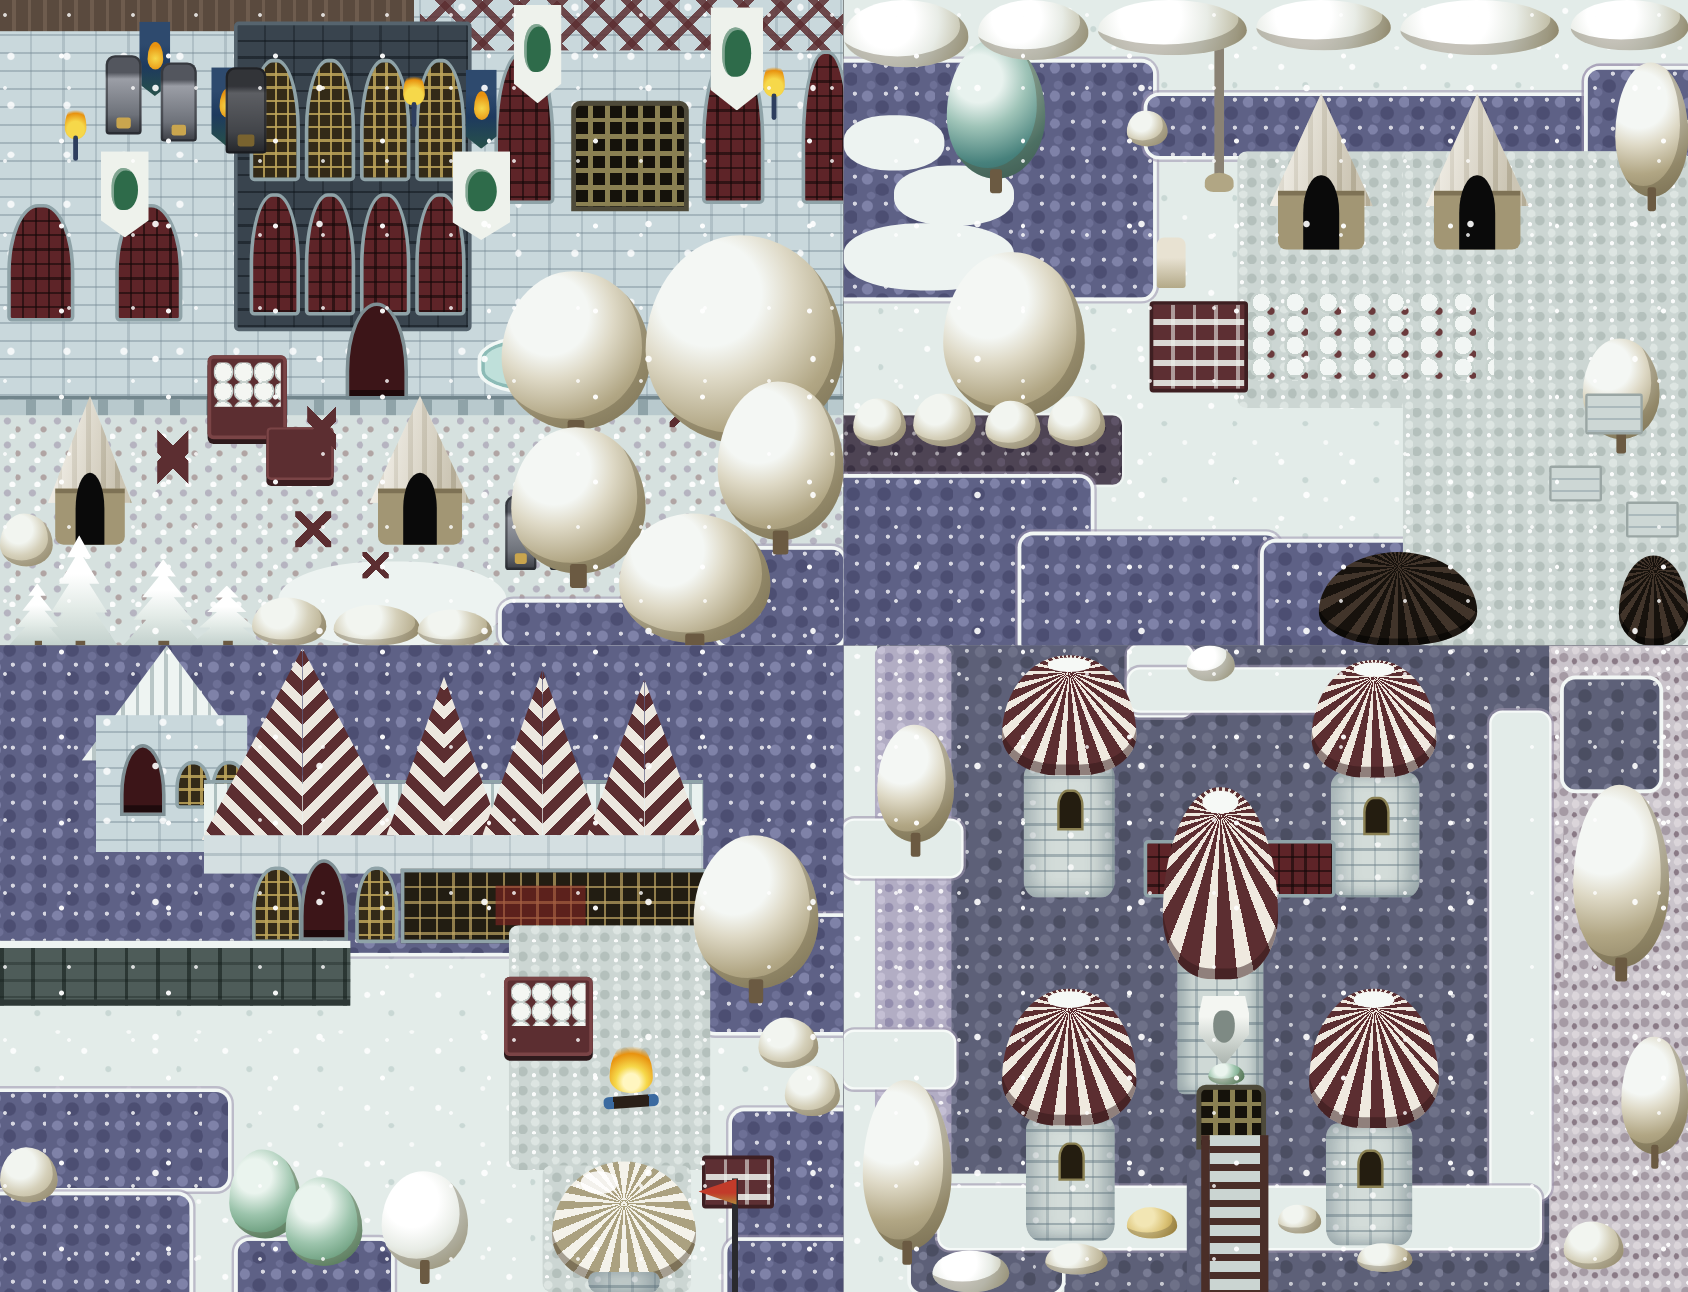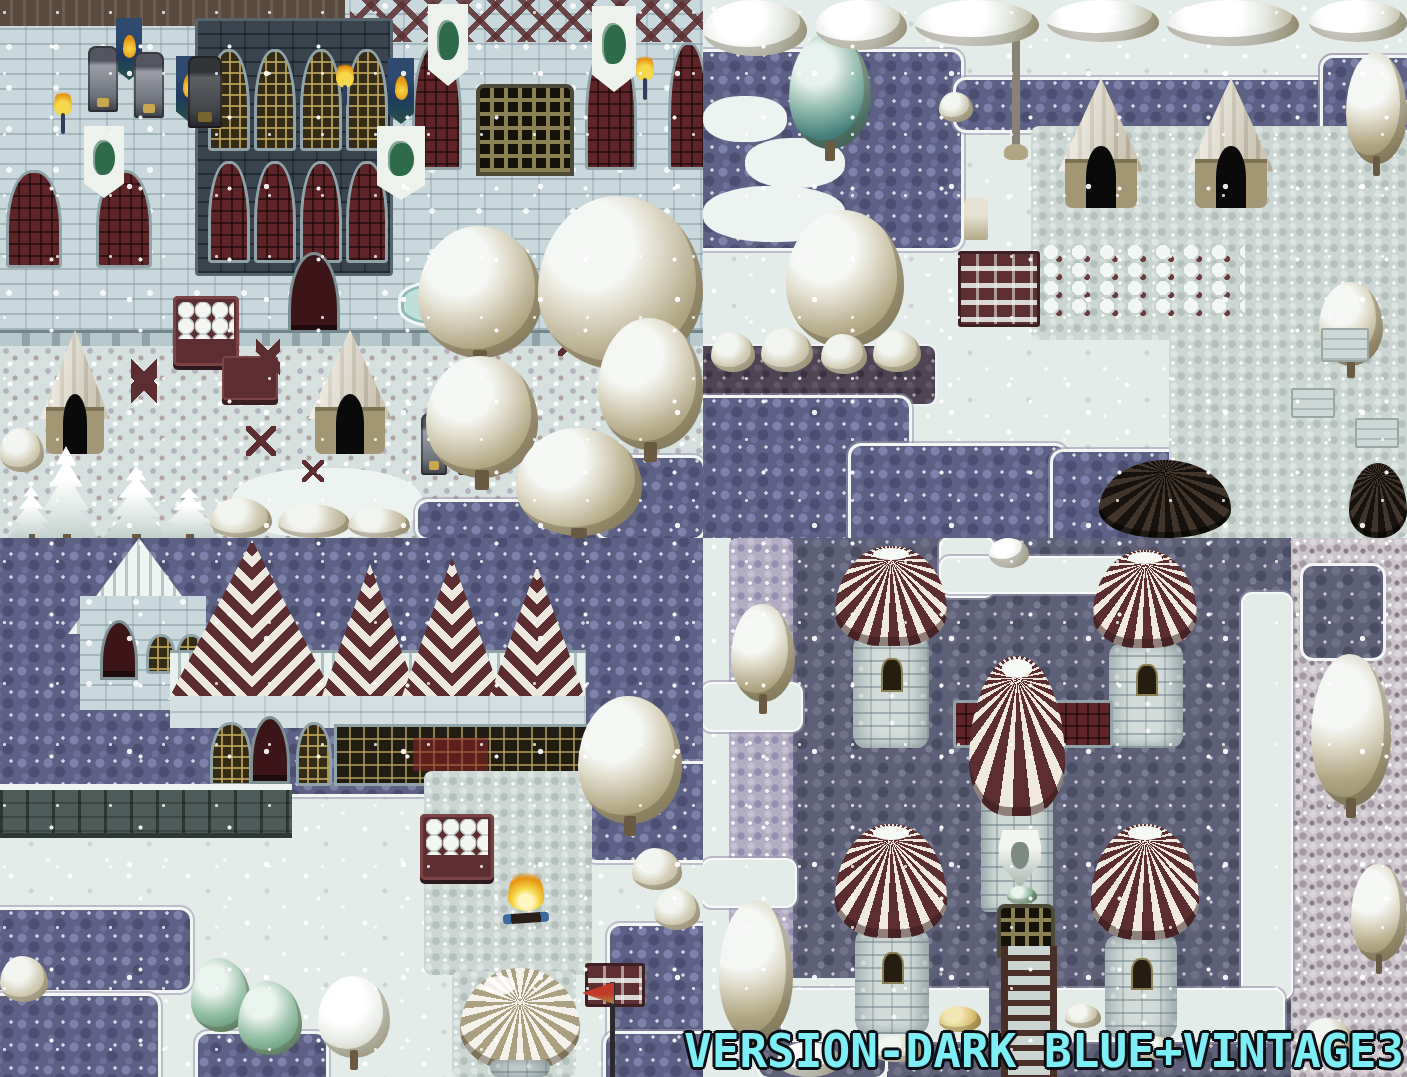--- a/index.html
+++ b/index.html
@@ -512,14 +512,13 @@
     <div class="abs tree" style="left:28px;top:66px;width:64px;height:98px"></div>
     <div class="abs tree" style="left:16px;top:362px;width:74px;height:142px"></div>
     <div class="abs tree" style="left:608px;top:116px;width:80px;height:152px"></div>
     <div class="abs tree" style="left:648px;top:326px;width:56px;height:98px"></div>
     <div class="abs tree white flat" style="left:286px;top:0;width:40px;height:30px"></div>
     <div class="abs tree white flat" style="left:74px;top:504px;width:64px;height:35px"></div>
     <div class="abs bush" style="left:600px;top:480px;width:50px;height:40px"></div>
   </section>
 
   <div class="snowfall"></div>
-  <div class="caption">VERSION-DARK BLUE+VINTAGE3</div>
 </div>
 
 </body></html>

